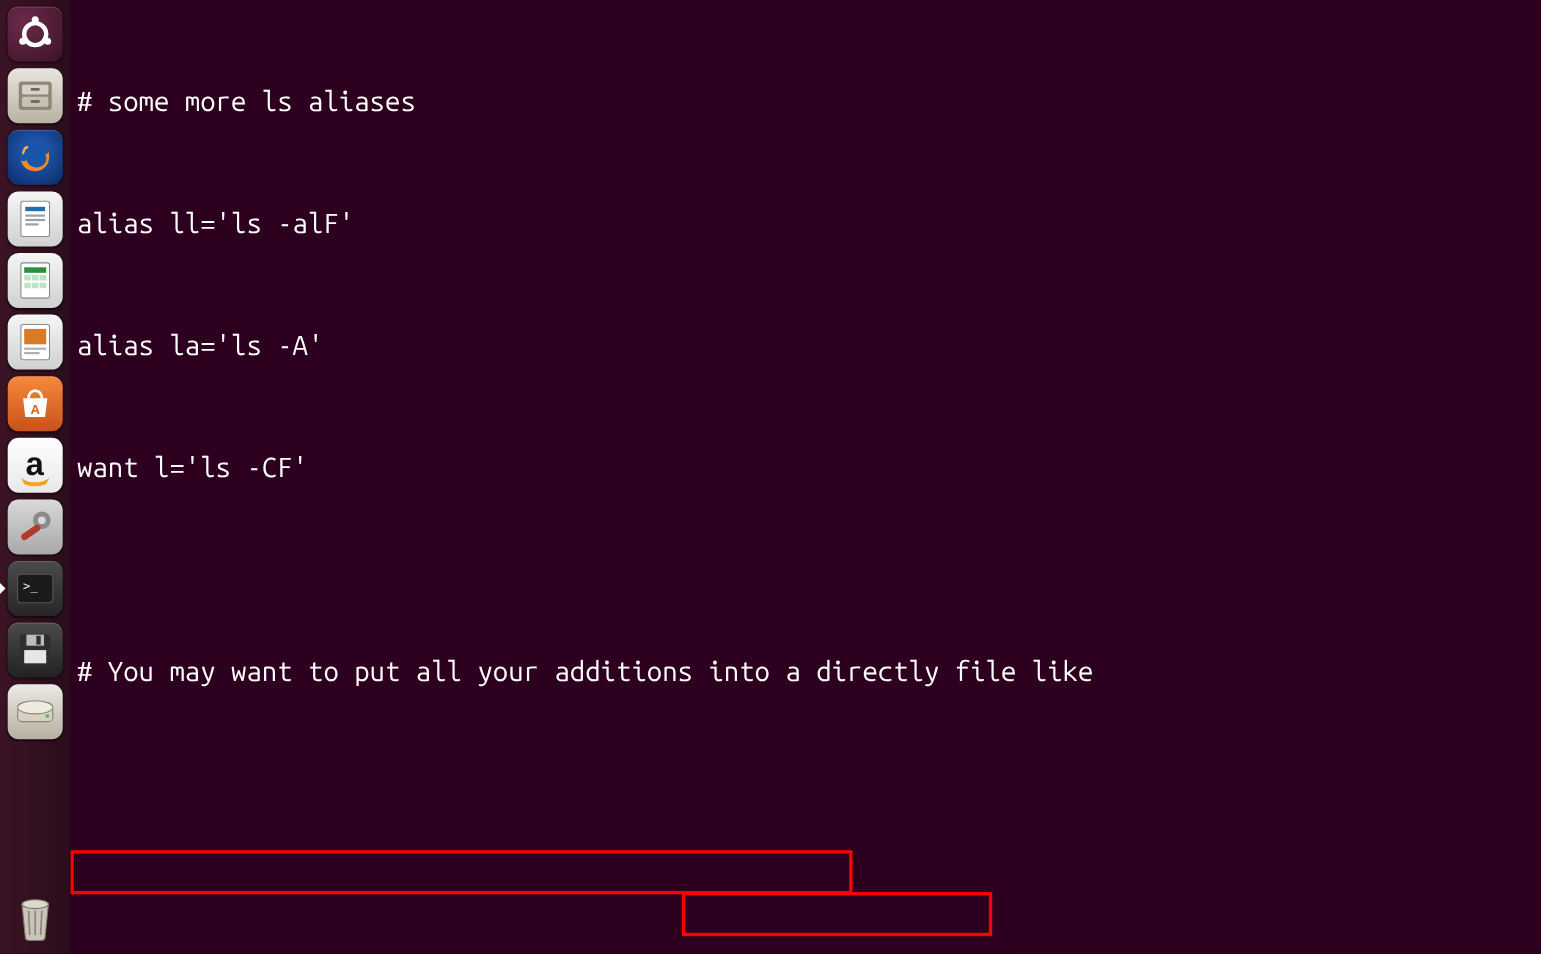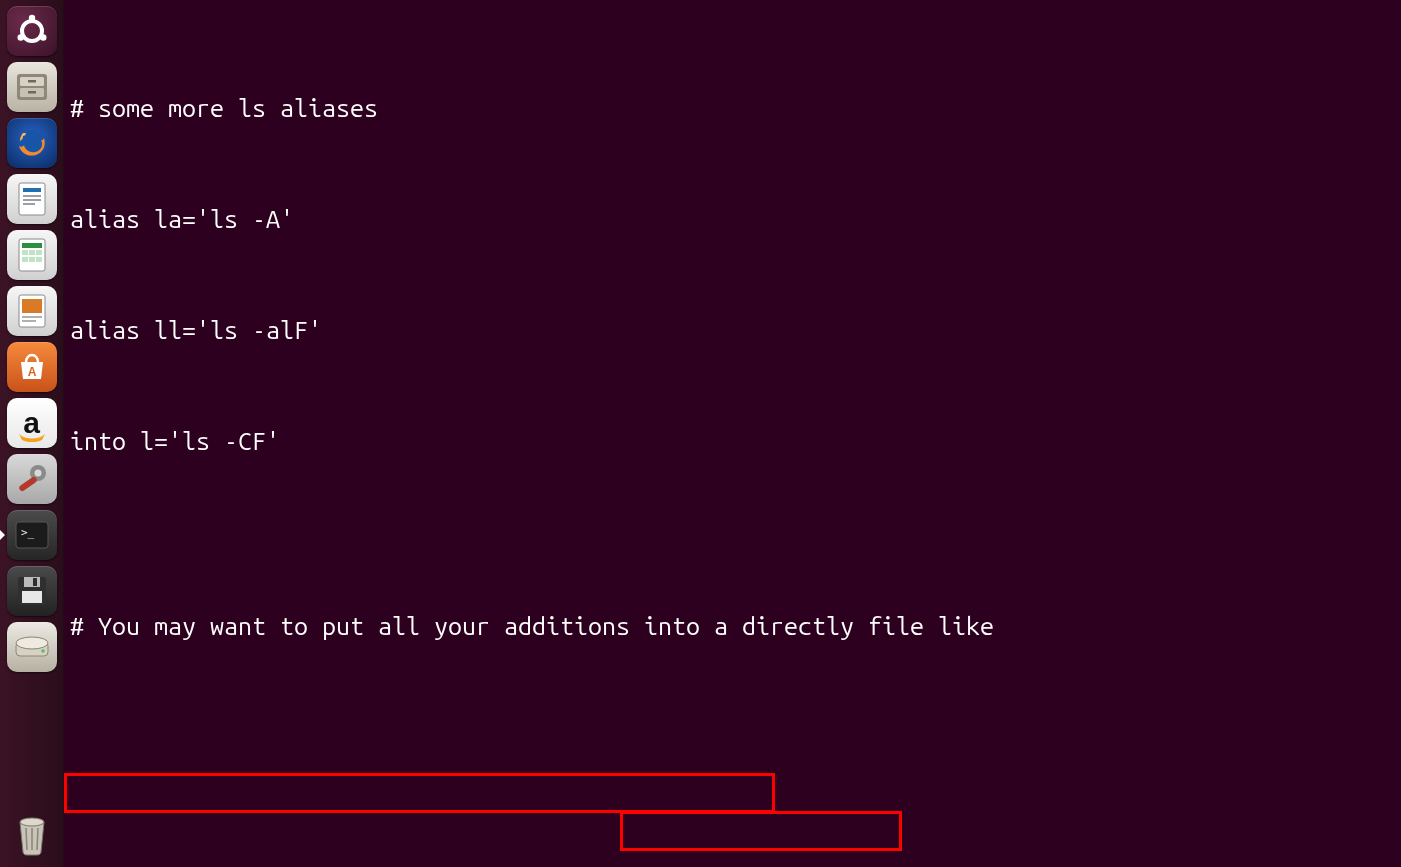--- a/index.html
+++ b/index.html
@@ -57,21 +57,21 @@
 
   
   svg { display: block; }
 
   
   .terminal {
     flex: 1;
     height: 100%;
     background: #2c001e;
     color: #ffffff;
-    padding: 16px 6px;
+    padding: 0 6px;
     font-size: 25px;
     line-height: 37px;
     white-space: pre;
     overflow: hidden;
     position: relative;
   }
   .terminal .line { display: block; }
 
   
   .hl-box {
@@ -202,23 +202,23 @@
       <ellipse cx="19" cy="10" rx="12" ry="4" fill="#ddd8cc" stroke="#7c776b"></ellipse>
       <line x1="13" y1="16" x2="14" y2="38" stroke="#8a8577" stroke-width="1.5"></line>
       <line x1="19" y1="16" x2="19" y2="38" stroke="#8a8577" stroke-width="1.5"></line>
       <line x1="25" y1="16" x2="24" y2="38" stroke="#8a8577" stroke-width="1.5"></line>
     </svg>
   </div>
 </div>
 
 <div class="terminal">
   <span class="line"># some more ls aliases</span>
+  <span class="line">alias ll='ls -alF'</span>
   <span class="line">alias la='ls -A'</span>
-  <span class="line">alias ll='ls -alF'</span>
-  <span class="line">into l='ls -CF'</span>
+  <span class="line">want l='ls -CF'</span>
   <span class="line"></span>
   <span class="line"># You may want to put all your additions into a directly file like</span>
   
   <span class="line"></span>
   
   
   
   <span class="line"></span>
   
   

